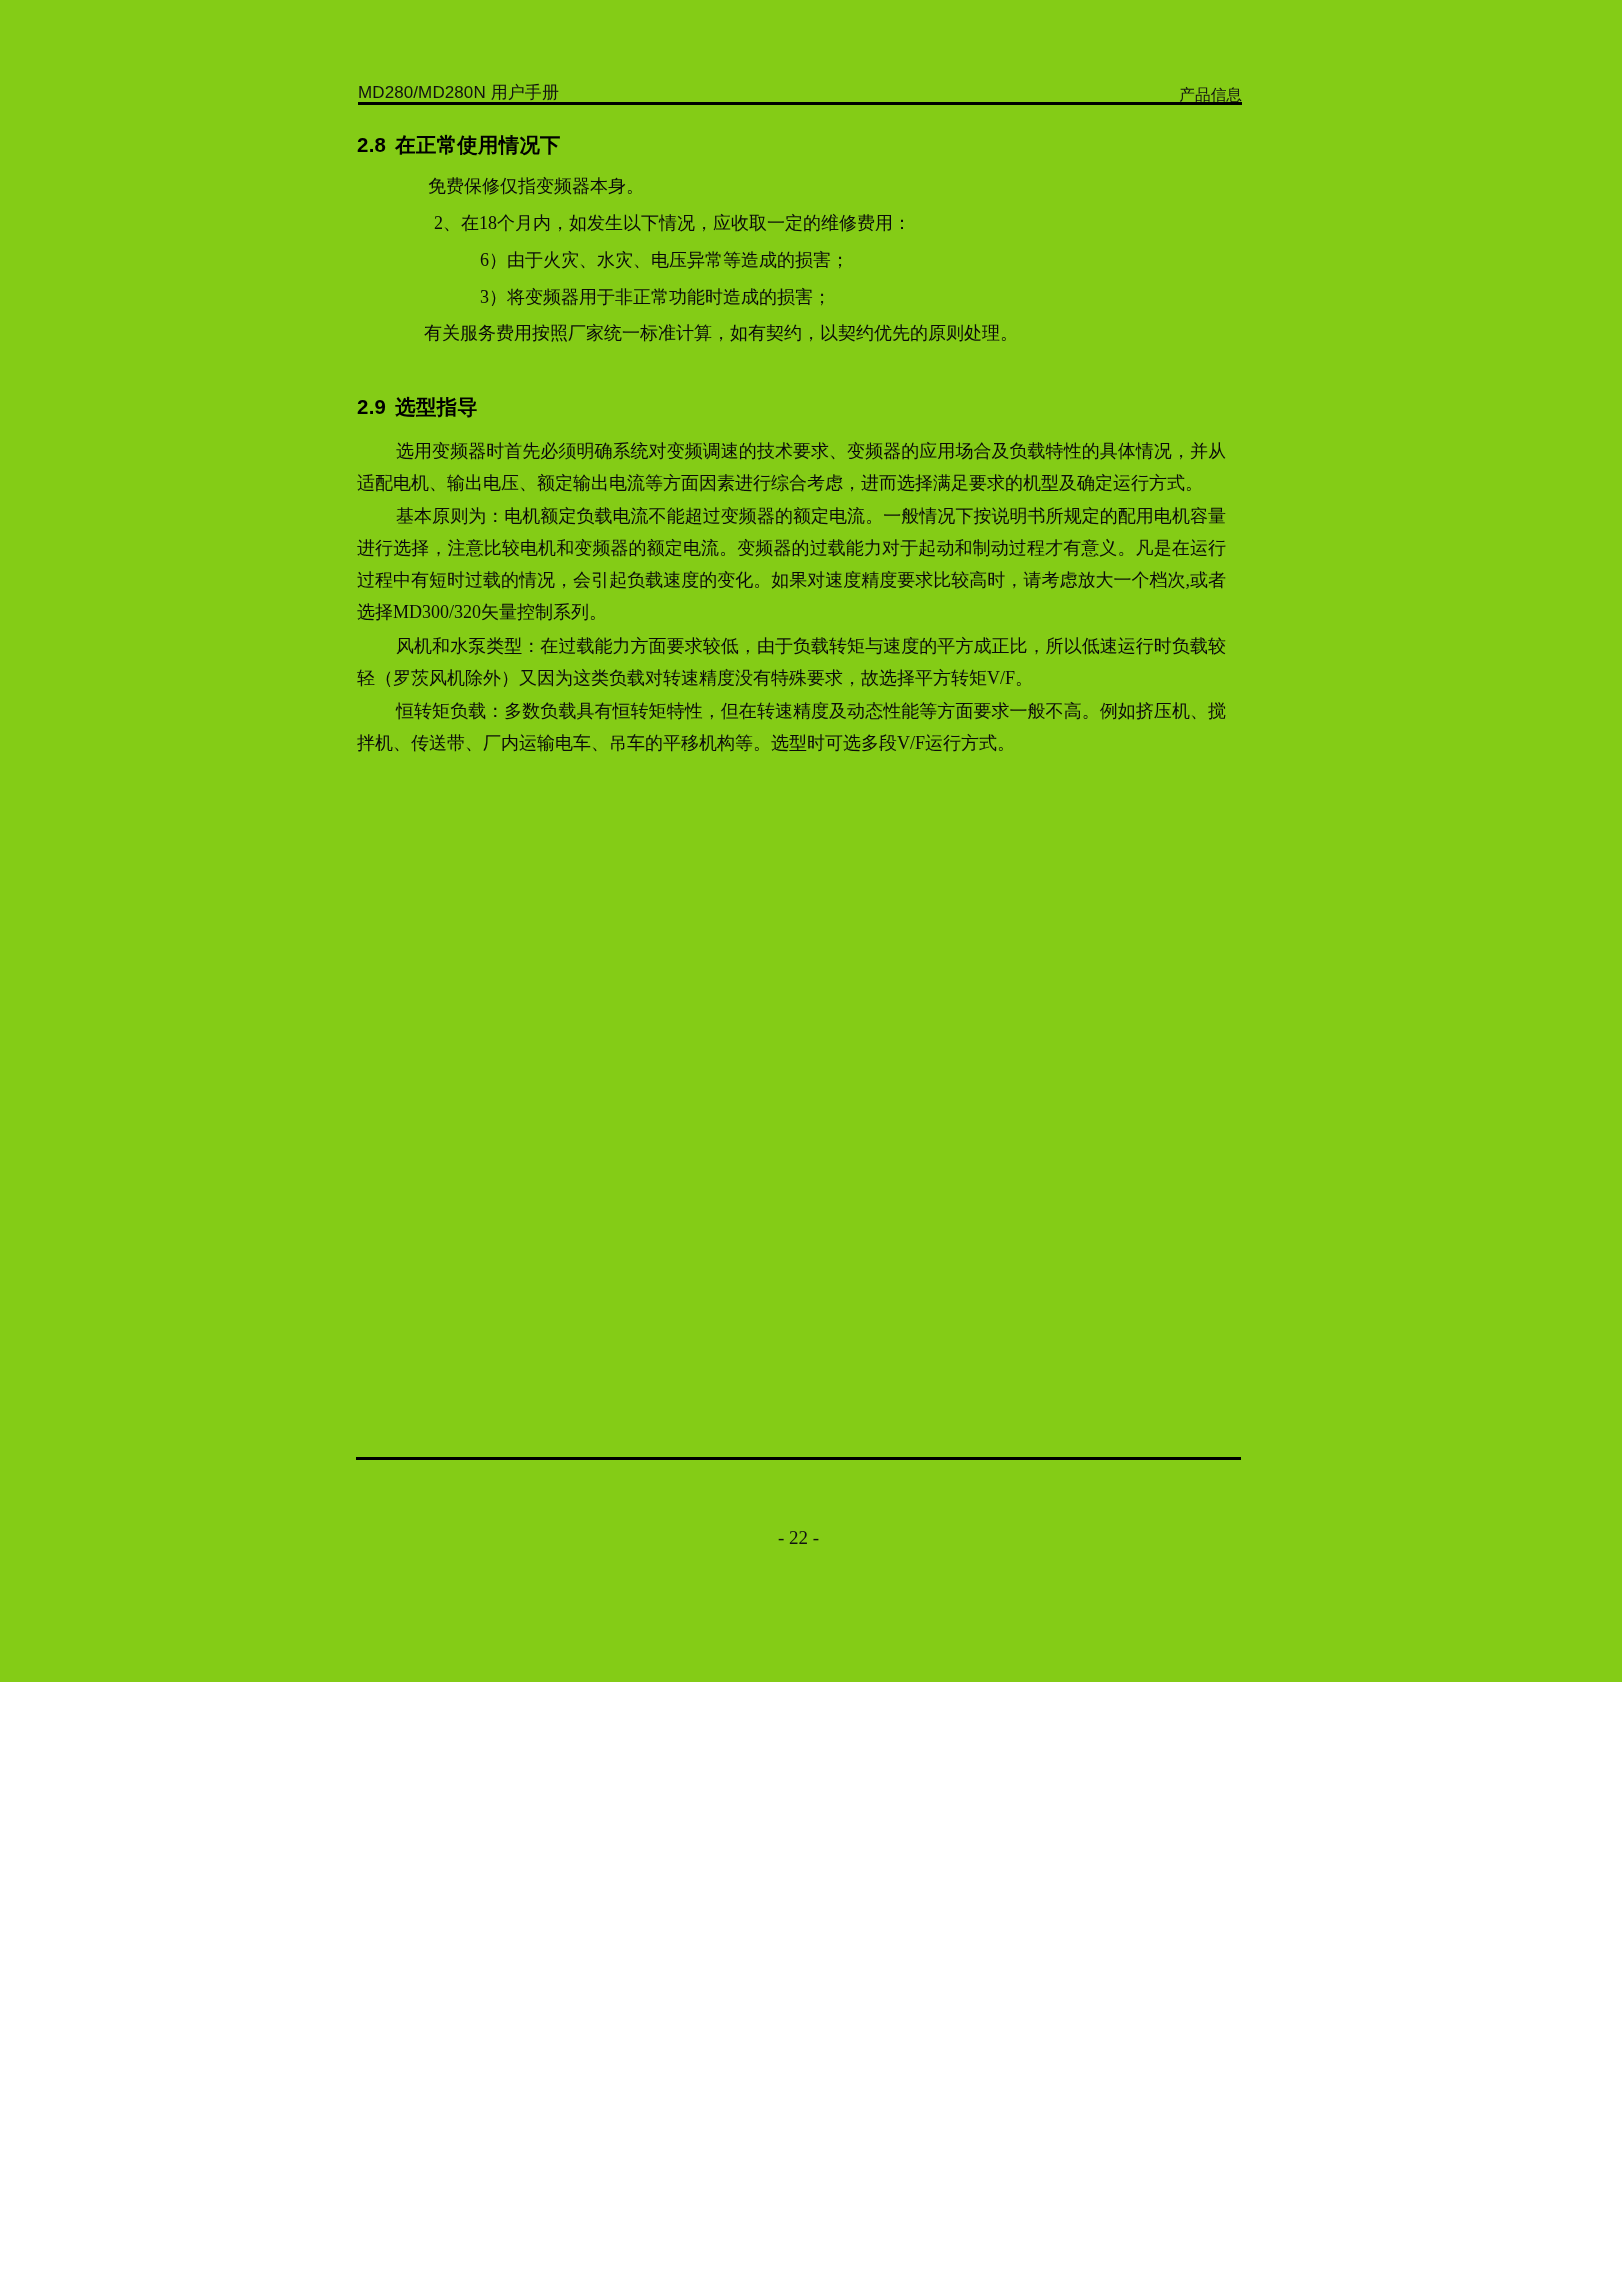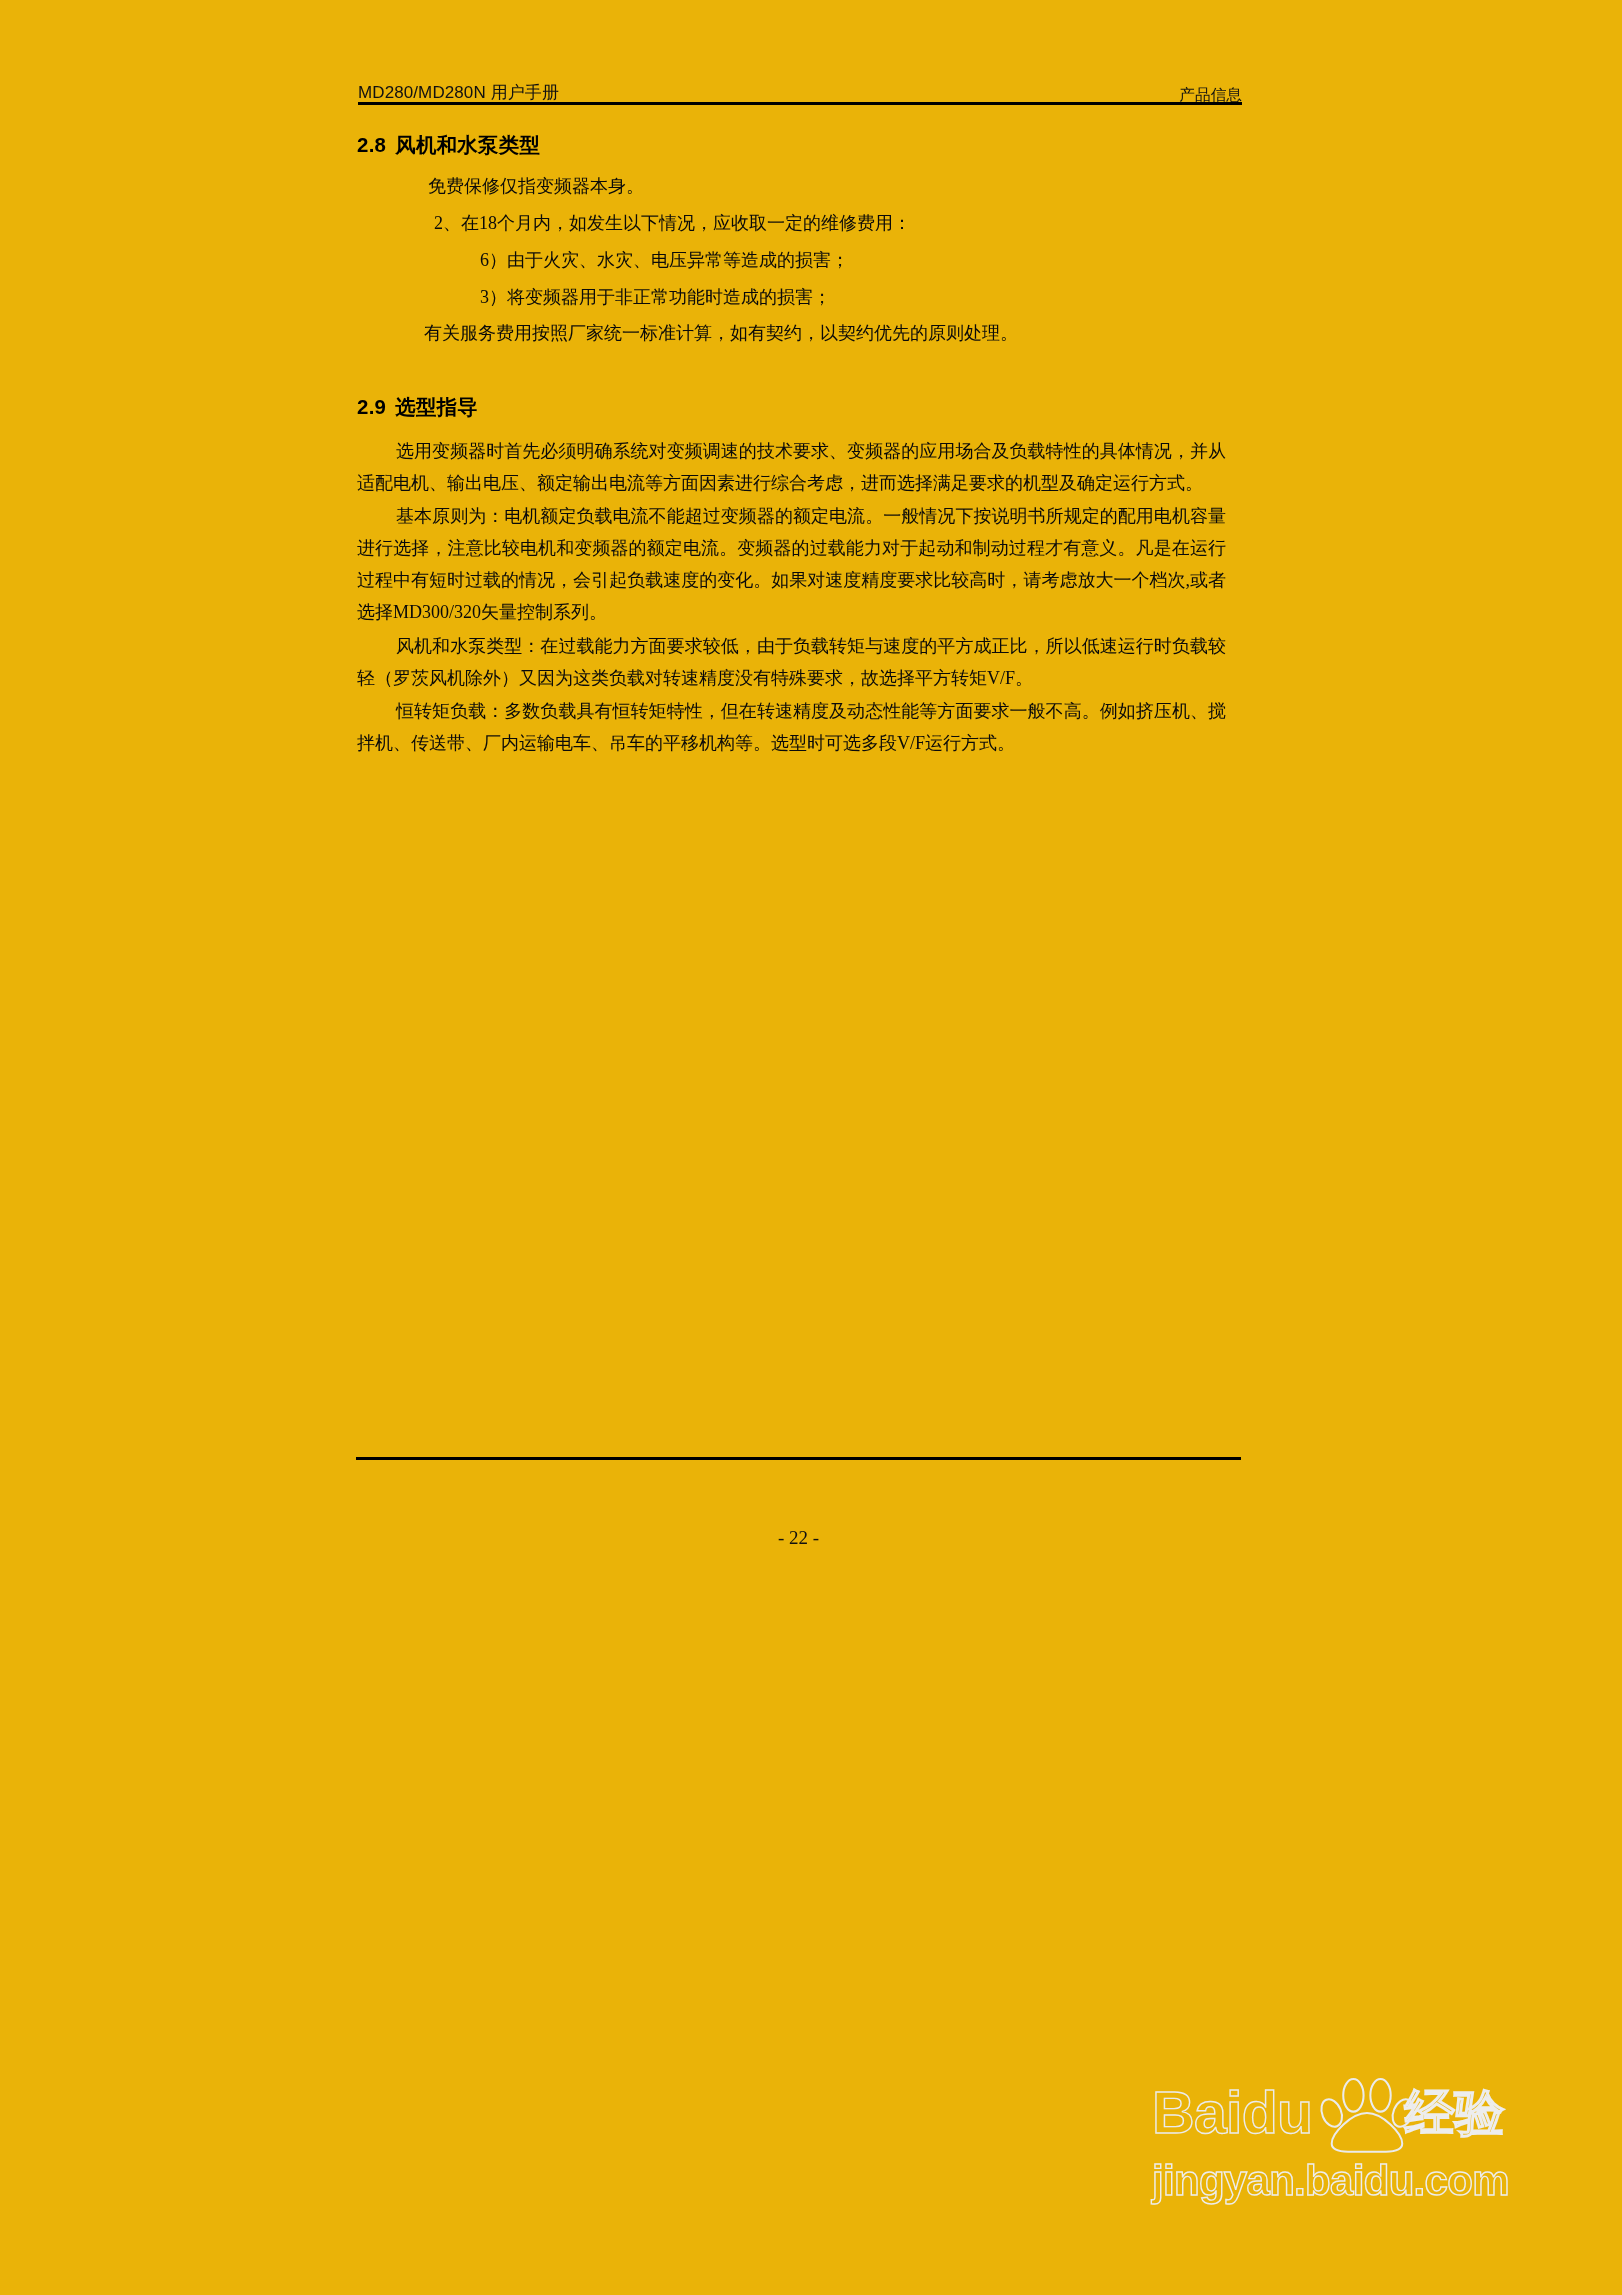--- a/index.html
+++ b/index.html
@@ -8,22 +8,22 @@
     background: #ffffff;
   }
   body {
     font-family: "Liberation Serif", "DejaVu Serif", serif;
     color: #000000;
   }
 
   #page {
     position: relative;
     width: 1622px;
-    height: 2295px;
-    background: #eab308;
+    height: 1682px;
+    background: #84cc16;
     overflow: hidden;
   }
 
   
   .page-header {
     position: absolute;
     left: 358px;
     top: 63px;
     width: 884px;
     height: 40px;
@@ -204,21 +204,21 @@
 
   <div class="page-header">
     <div class="header-left">MD280/MD280N 用户手册</div>
     <div class="header-right">产品信息</div>
   </div>
   <div class="header-rule"></div>
 
   <div class="content">
 
     <h2 class="section-heading sec-28">
-      <span class="heading-num">2.8</span><span>风机和水泵类型</span>
+      <span class="heading-num">2.8</span><span>在正常使用情况下</span>
     </h2>
 
     <p class="body intro-28">免费保修仅指变频器本身。</p>
 
     <p class="body list-1">2、在18个月内，如发生以下情况，应收取一定的维修费用：</p>
 
     <p class="body list-2">6）由于火灾、水灾、电压异常等造成的损害；</p>
     <p class="body list-2">3）将变频器用于非正常功能时造成的损害；</p>
 
     <p class="body tail-28">有关服务费用按照厂家统一标准计算，如有契约，以契约优先的原则处理。</p>

